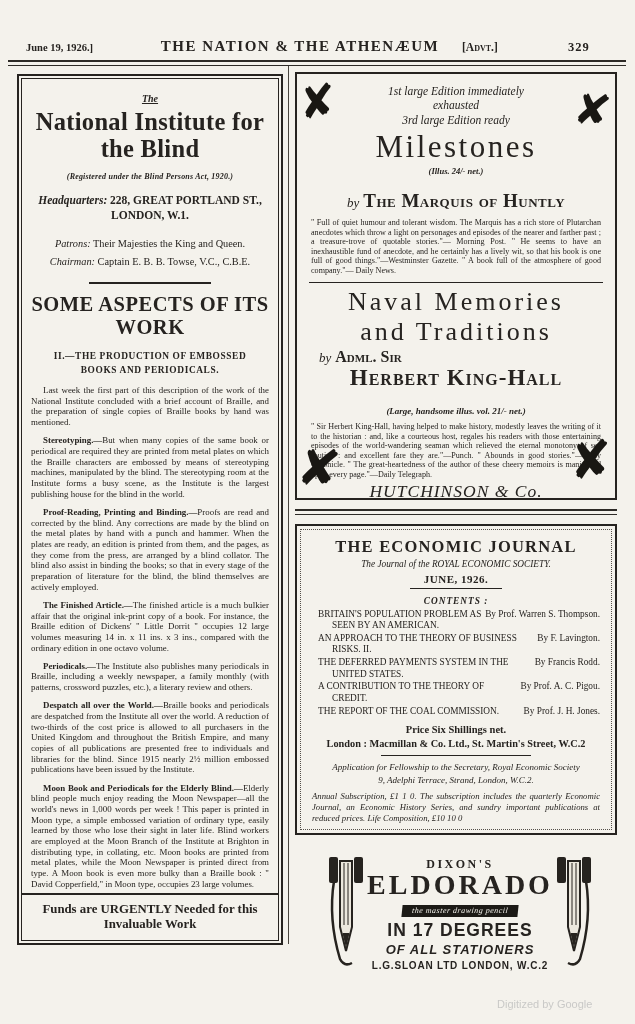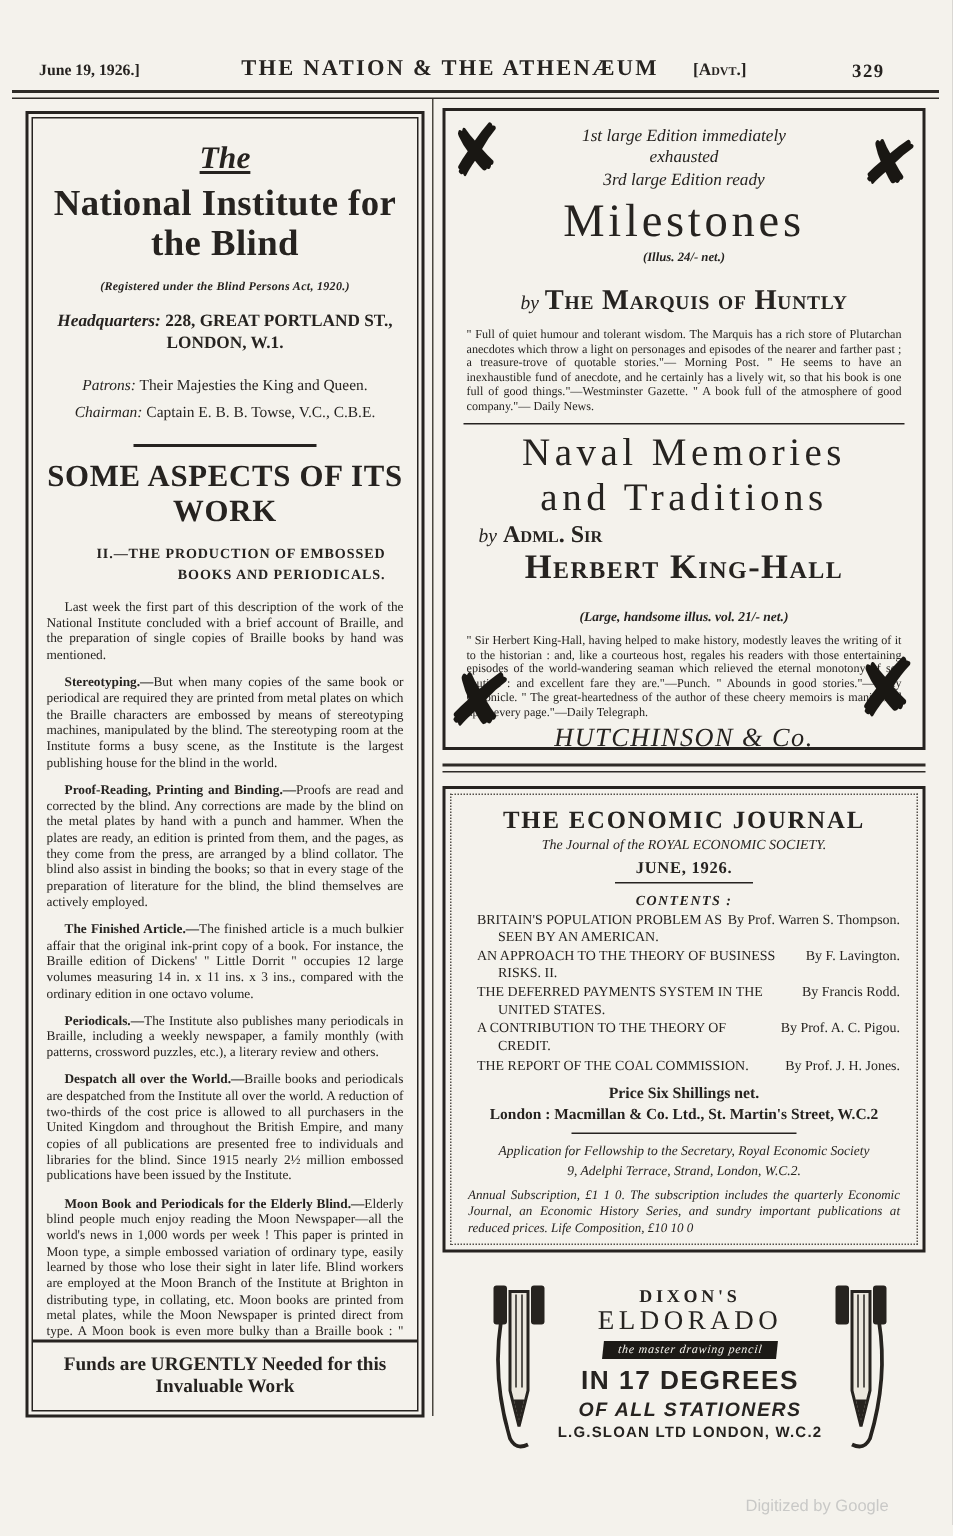--- a/index.html
+++ b/index.html
@@ -16,31 +16,31 @@
   
   .hdr-date{position:absolute;left:26px;top:42px;font-size:10.5px;font-weight:bold;text-align:center;}
   .hdr-title{position:absolute;left:140px;top:38px;width:320px;text-align:center;font-size:15px;font-weight:bold;letter-spacing:1.5px;}
   .hdr-advt{position:absolute;left:462px;top:41px;font-size:11.5px;font-weight:bold;font-variant:small-caps;}
   .hdr-page{position:absolute;left:568px;top:40px;font-size:12.5px;font-weight:bold;letter-spacing:1px;}
   .hdr-rule{position:absolute;left:8px;top:60px;width:618px;height:3px;border-top:2px solid #2e2b27;border-bottom:1px solid #2e2b27;}
   .col-divider{position:absolute;left:288px;top:66px;width:1px;height:878px;background:#4a463f;}
   
   .left-box{position:absolute;left:17px;top:74px;width:266px;height:871px;border:2.5px solid #262320;padding:2px;box-sizing:border-box;}
   .left-inner{position:relative;border:1px solid #262320;height:100%;box-sizing:border-box;padding:6px 9px 0 9px;overflow:hidden;text-align:center;}
-  .la-the{font-style:italic;font-weight:bold;font-size:21px;margin-top:8px;text-decoration:underline;}
+  .la-the{font-style:italic;font-weight:bold;font-size:10px;margin-top:8px;text-decoration:underline;}
   .la-title{font-size:24.5px;font-weight:bold;line-height:1.12;margin-top:4px;letter-spacing:0.3px;}
   .la-reg{font-size:8px;font-weight:bold;font-style:italic;margin-top:9px;letter-spacing:0.2px;}
   .la-hq{margin-top:12px;font-size:11.5px;font-weight:bold;line-height:1.35;}
   .la-hq .lbl{font-style:italic;font-weight:bold;}
   .la-line{margin-top:3px;font-size:10.3px;line-height:1.45;}
   .la-line .lbl{font-style:italic;}
   .la-line.first{margin-top:13px;}
   .la-rule{width:122px;height:2.5px;background:#262320;margin:12px auto 9px auto;}
   .la-section{font-size:20.5px;font-weight:bold;letter-spacing:0.5px;margin-top:2px;}
-  .la-subtitle{font-size:9.4px;font-weight:bold;letter-spacing:0.6px;margin:10px 12px 0 12px;line-height:1.5;text-align:right;}
+  .la-subtitle{font-size:9.4px;font-weight:bold;letter-spacing:0.6px;margin:10px 12px 0 12px;line-height:1.5;}
   .la-body{text-align:justify;margin-top:4px;}
   .la-body p{font-size:8.9px;line-height:1.2;margin:7.5px 0 0 0;text-indent:12px;}
   .la-body p .lead{font-weight:bold;}
   .la-cont{text-align:center;font-style:italic;font-size:8.8px;margin-top:9px;}
   .la-funds{position:absolute;left:0;right:0;bottom:0;border-top:2.5px solid #262320;padding:7px 2px 8px 2px;font-size:12.8px;font-weight:bold;text-align:center;background:#f4f2ec;}
   
   .hutch-box{position:absolute;left:295px;top:72px;width:322px;height:428px;border:2px solid #262320;box-sizing:border-box;text-align:center;padding:6px 12px;overflow:hidden;}
   .xmark{position:absolute;font-family:"DejaVu Sans",sans-serif;font-size:44px;line-height:1;color:#191713;}
   .x-tl{left:2px;top:6px;transform:rotate(-6deg) scaleY(1.05);}
   .x-tr{right:4px;top:14px;transform:rotate(8deg);}
@@ -76,21 +76,21 @@
   .e-item{font-size:9.3px;line-height:1.22;margin-top:1.5px;padding-left:20px;text-indent:-14px;overflow:hidden;}
   .e-item .auth{float:right;text-indent:0;}
   .e-price{text-align:center;font-size:10.5px;font-weight:bold;margin-top:7px;}
   .e-pub{text-align:center;font-size:10.3px;font-weight:bold;margin-top:3px;}
   .e-rule{width:150px;border-top:1px solid #262320;margin:6px auto 0 auto;}
   .e-fel{text-align:center;font-style:italic;font-size:9px;line-height:1.4;margin-top:5px;}
   .e-subsc{font-style:italic;font-size:8.7px;line-height:1.25;text-align:justify;margin-top:5px;}
   
   .dixon{position:absolute;left:328px;top:855px;width:264px;height:136px;text-align:center;}
   .dx-top{font-size:12px;font-weight:bold;letter-spacing:2.5px;margin-top:2px;}
-  .dx-main{font-size:18px;font-weight:normal;letter-spacing:3px;line-height:0.95;}
+  .dx-main{font-size:28px;font-weight:bold;letter-spacing:3px;line-height:0.95;}
   .dx-band{display:inline-block;background:#1c1a16;color:#f4f2ec;font-style:italic;font-size:8px;padding:1px 10px 2px 10px;transform:skewX(-6deg);margin-top:2px;letter-spacing:0.5px;}
   .dx-l1{font-size:17.5px;font-weight:bold;letter-spacing:1px;margin-top:3px;font-family:"Liberation Sans","DejaVu Sans",sans-serif;}
   .dx-l2{font-size:13px;font-weight:bold;font-style:italic;letter-spacing:1px;margin-top:1px;font-family:"Liberation Sans","DejaVu Sans",sans-serif;text-align:center;}
   .dx-l3{font-size:10px;font-weight:bold;letter-spacing:0.8px;margin-top:3px;font-family:"Liberation Sans","DejaVu Sans",sans-serif;}
   .dx-pencil{position:absolute;top:0;}
   .dx-pencil.left{left:-2px;}
   .dx-pencil.right{right:-2px;}
   
   .watermark{position:absolute;left:497px;top:998px;font-family:"Liberation Sans","DejaVu Sans",sans-serif;font-size:11px;color:#c9c9c7;}
 </style>

